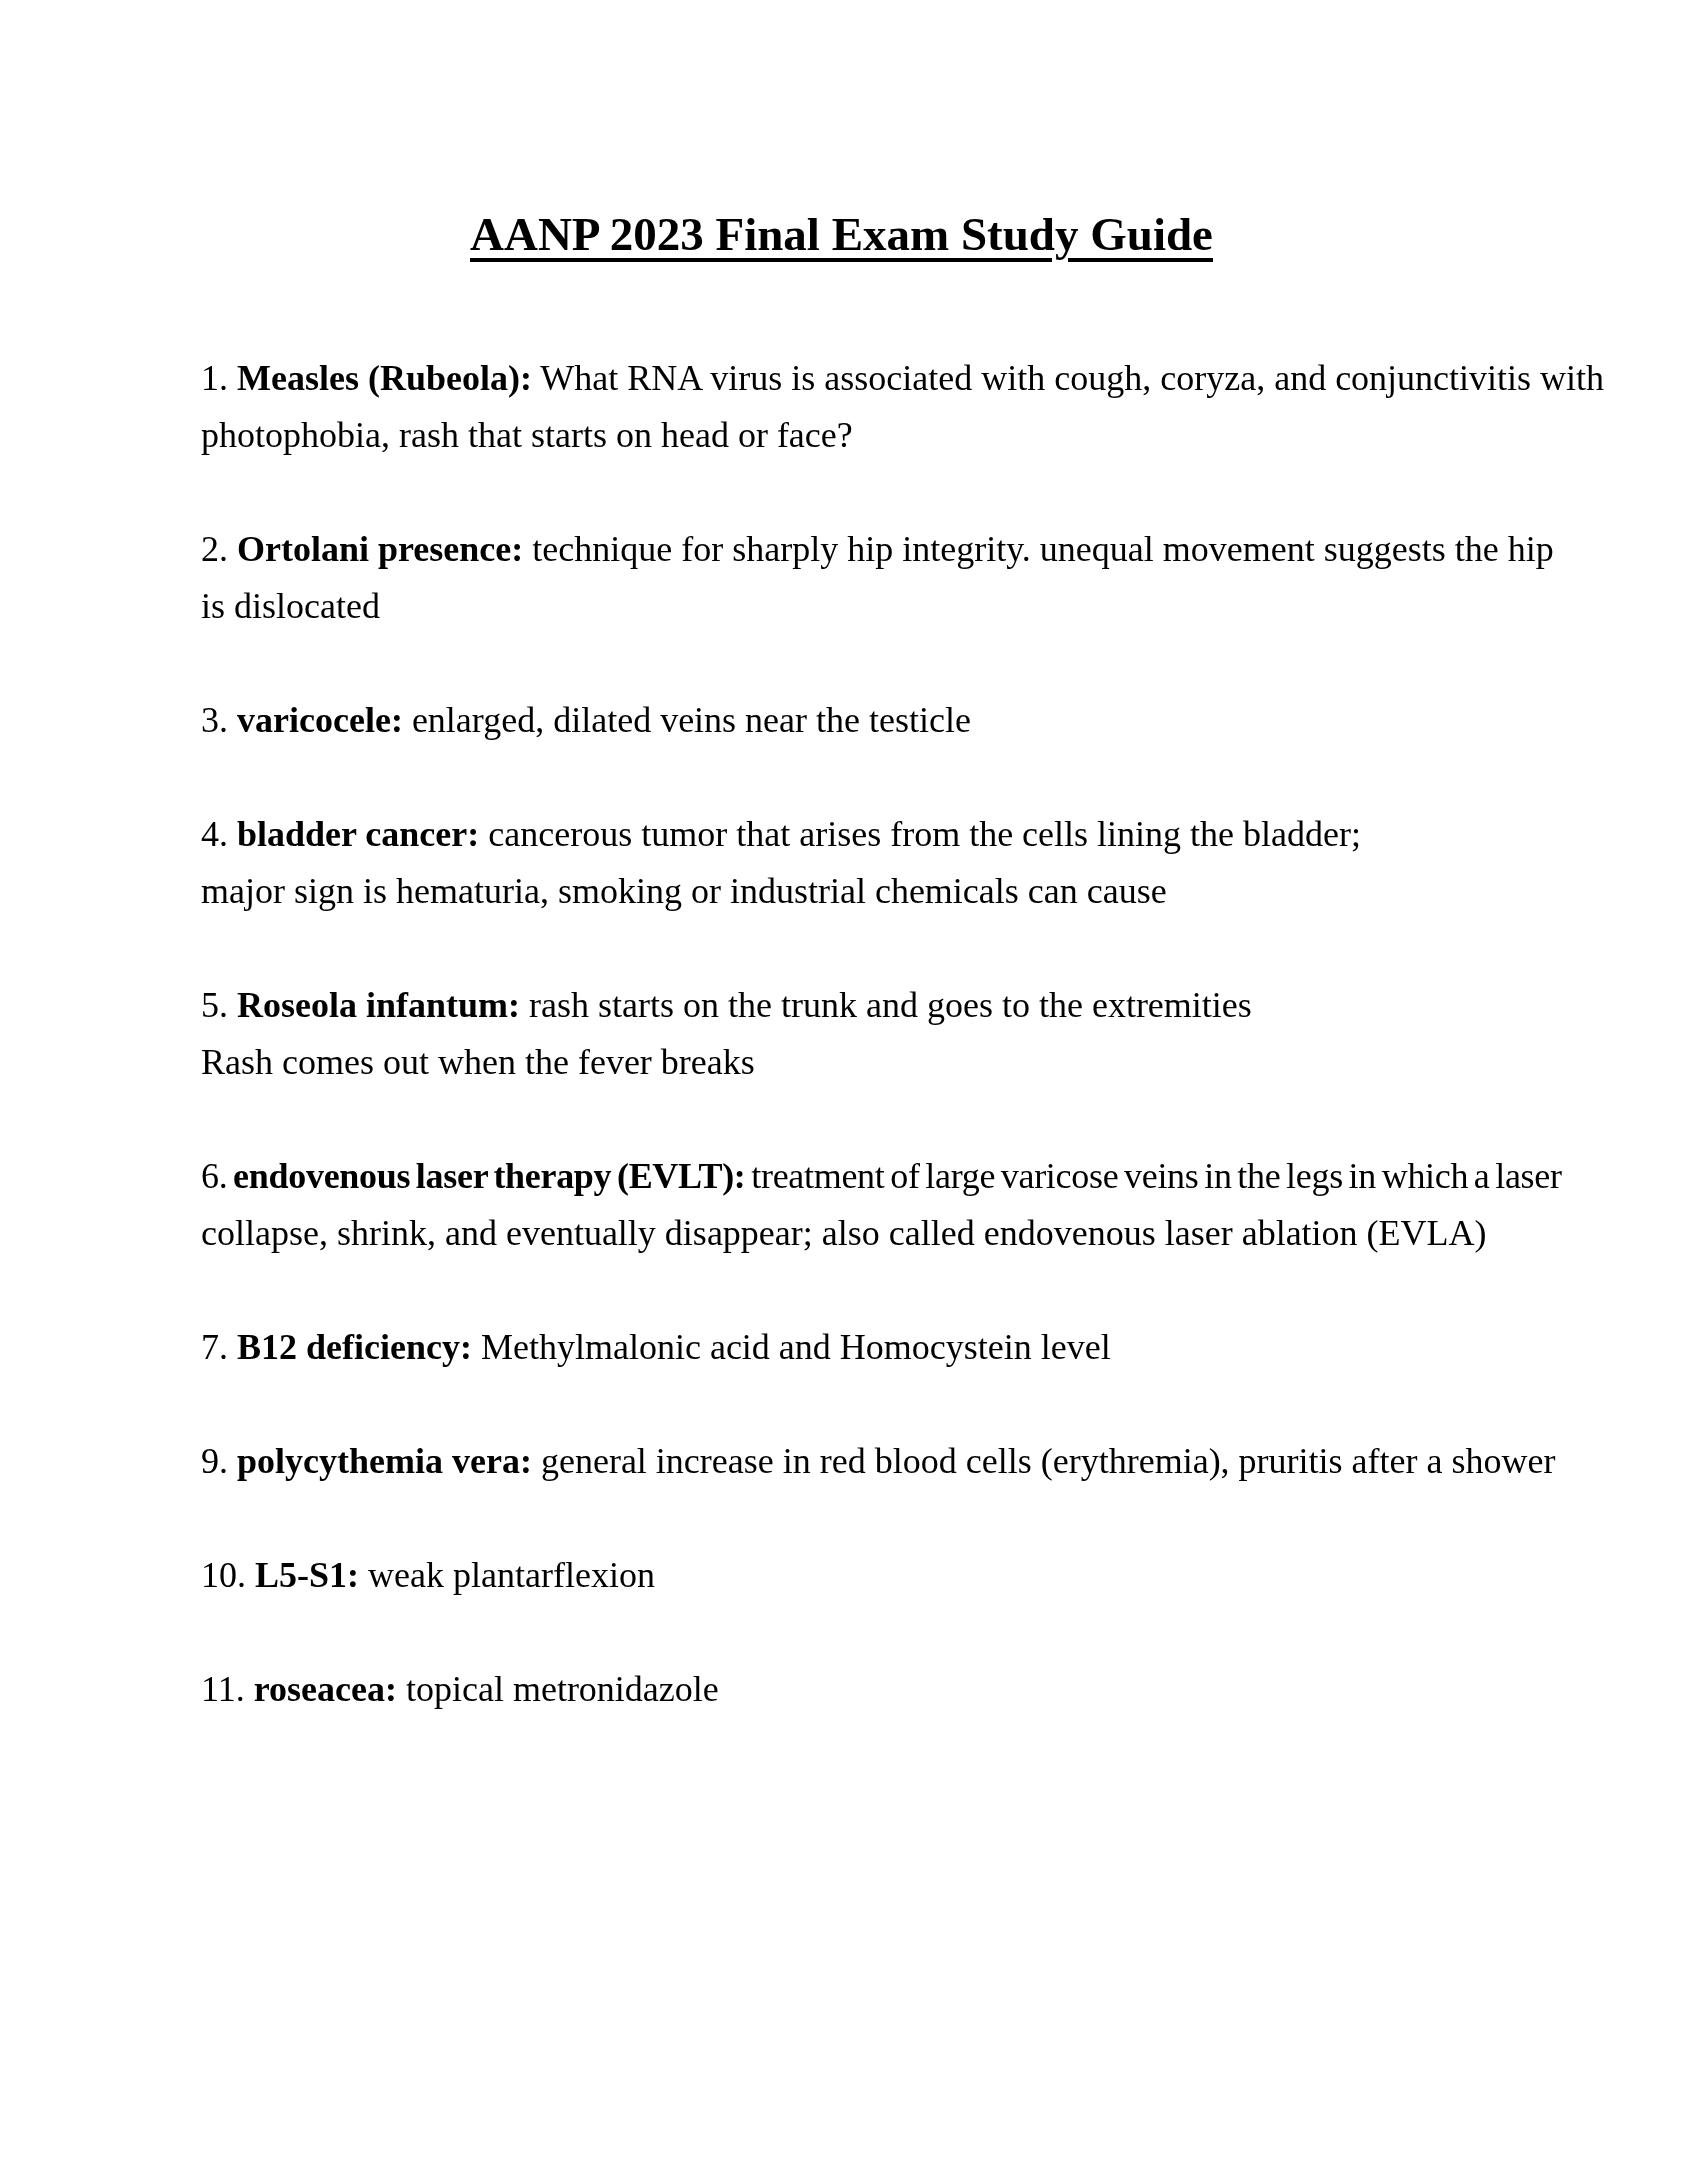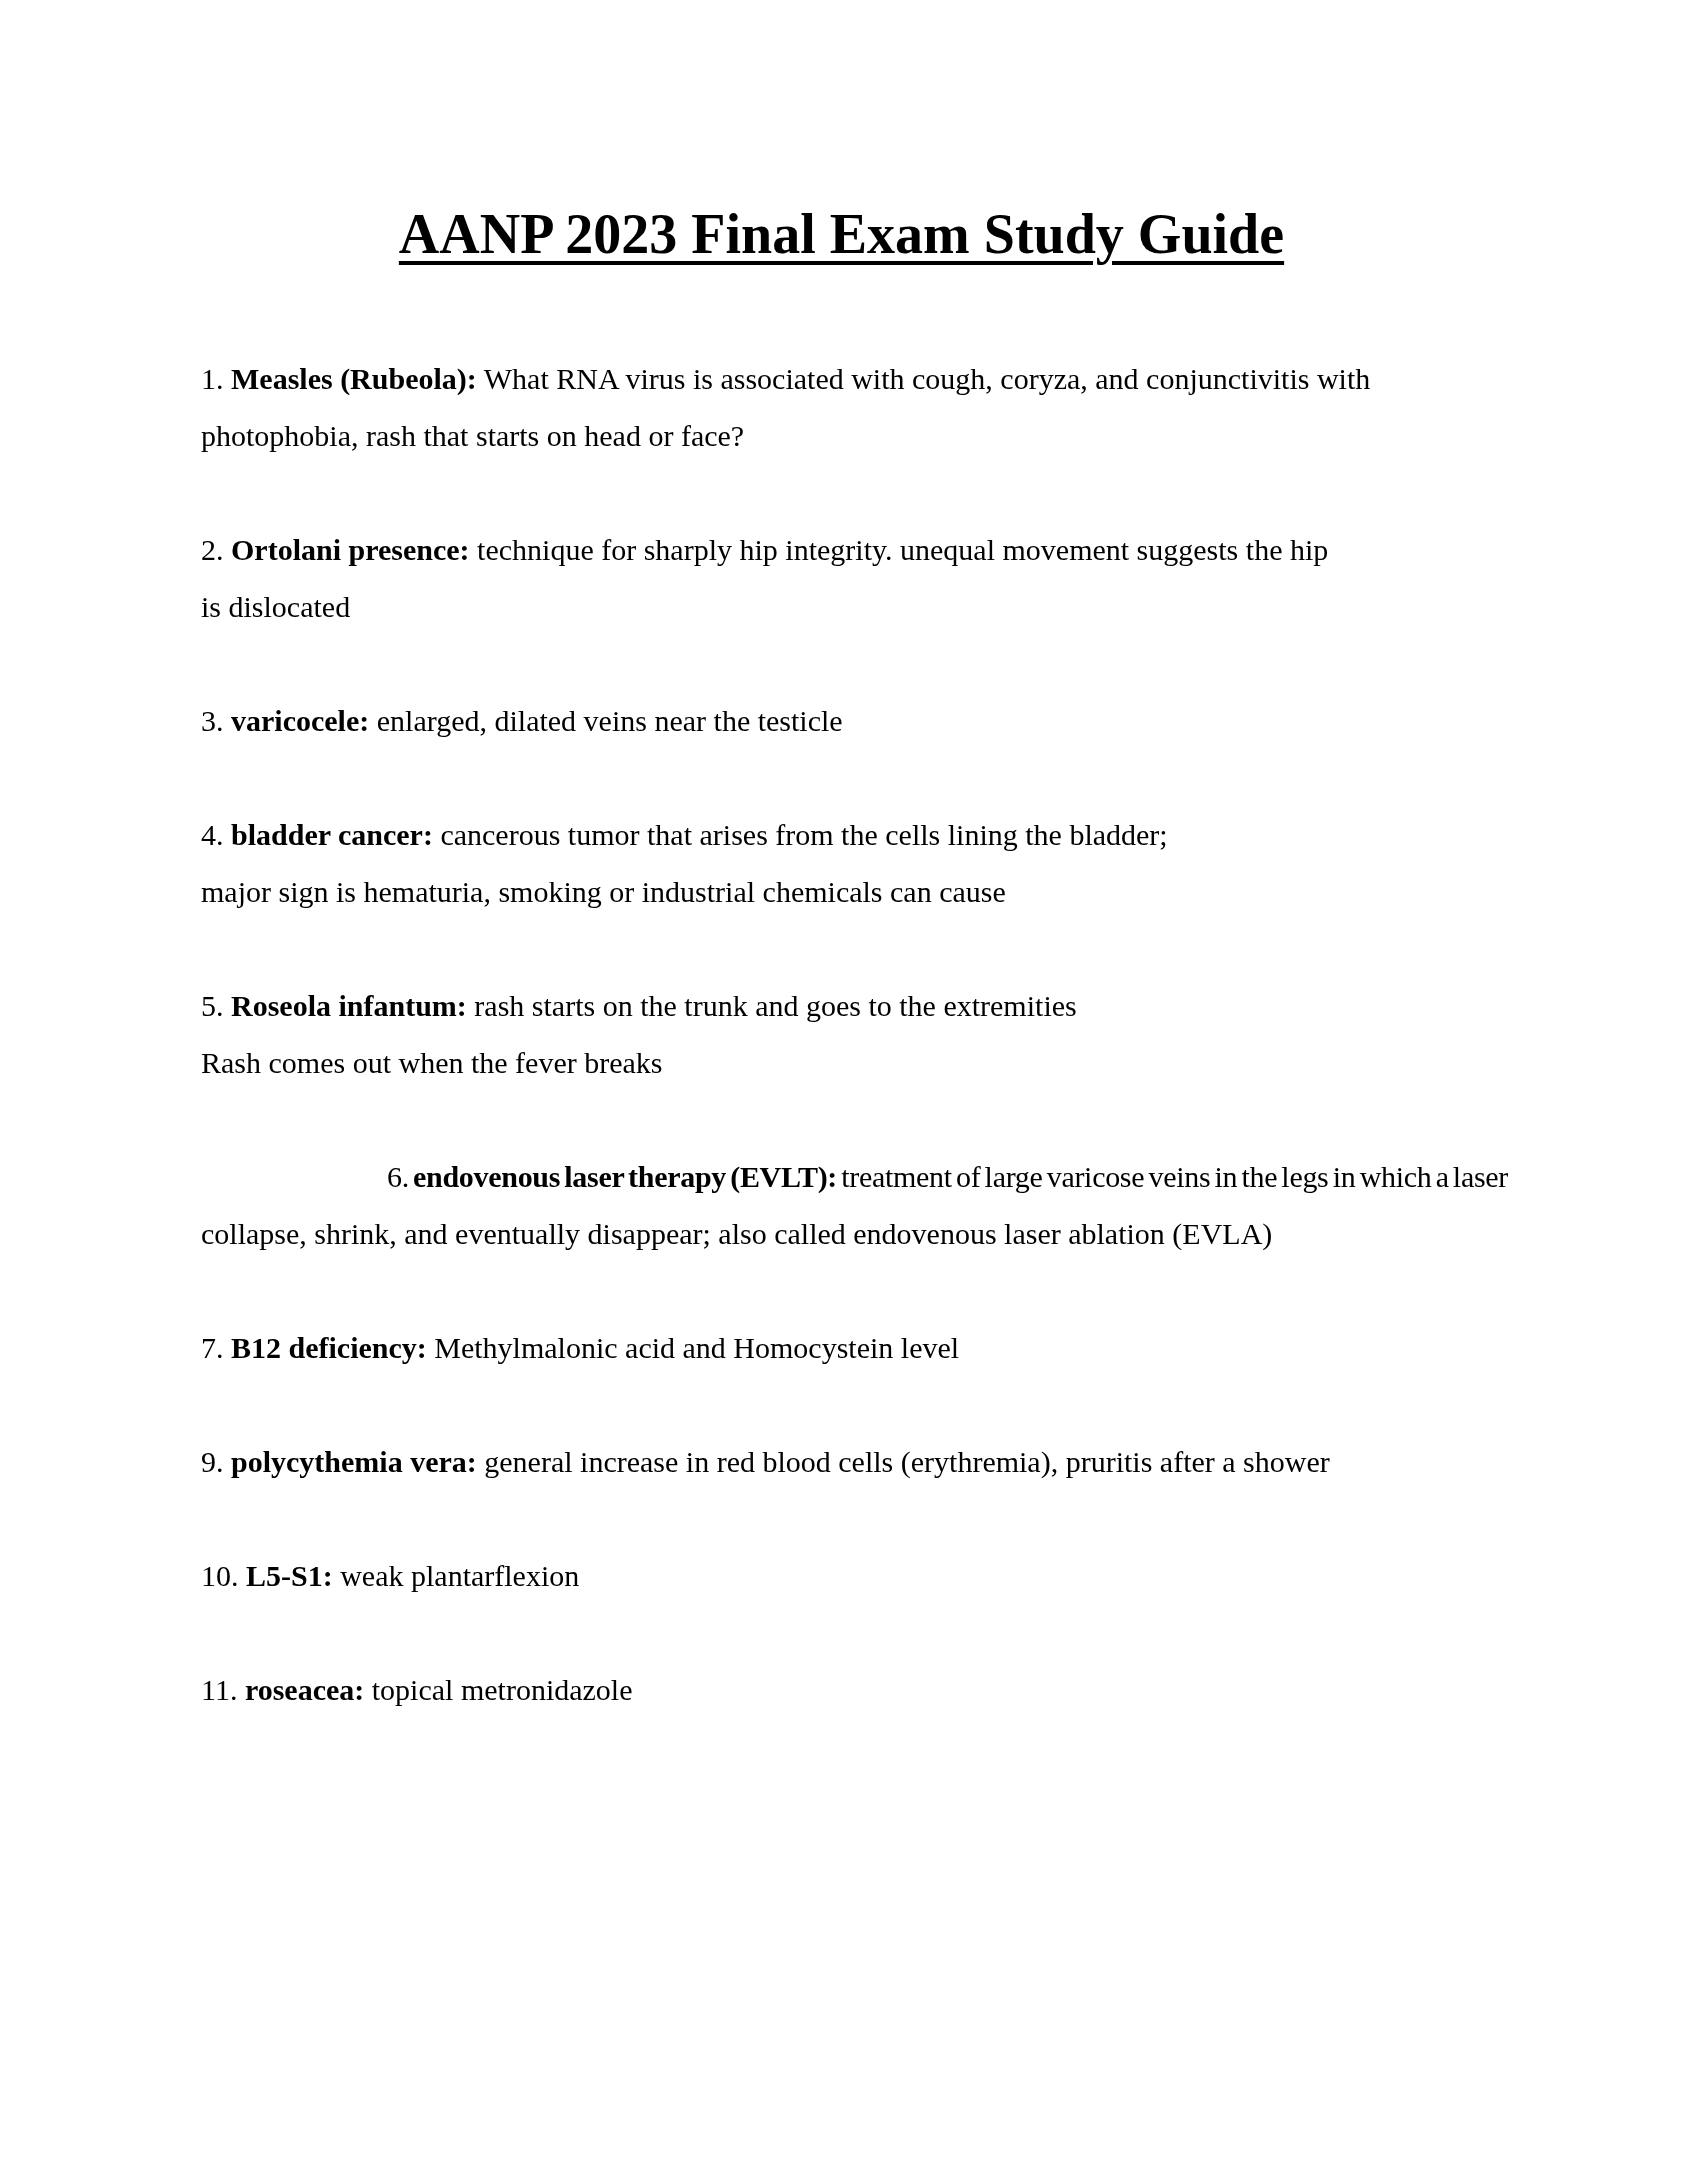--- a/index.html
+++ b/index.html
@@ -15,34 +15,34 @@
       color: #000000;
       font-family: "Liberation Serif", "DejaVu Serif", serif;
     }
     .page-title {
       position: absolute;
       left: 0;
       width: 1683px;
       top: 204px;
       margin: 0;
       text-align: center;
-      font-size: 56px;
+      font-size: 47px;
       line-height: 61px;
       font-weight: bold;
       text-decoration: underline;
       text-decoration-thickness: 4px;
       text-underline-offset: 8px;
       white-space: nowrap;
     }
     .items {
       position: absolute;
       left: 201px;
       top: 350px;
       width: 1307px;
-      font-size: 30px;
+      font-size: 36px;
       line-height: 57px;
     }
     .item {
       margin: 0 0 57px 0;
     }
     .line {
       display: block;
       white-space: nowrap;
       height: 57px;
     }

